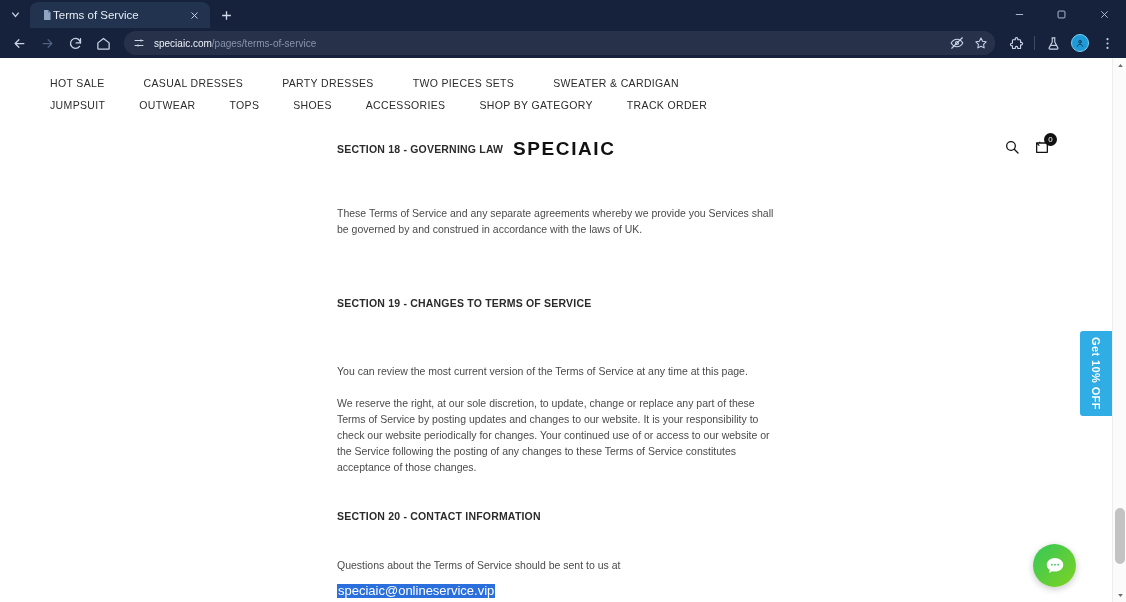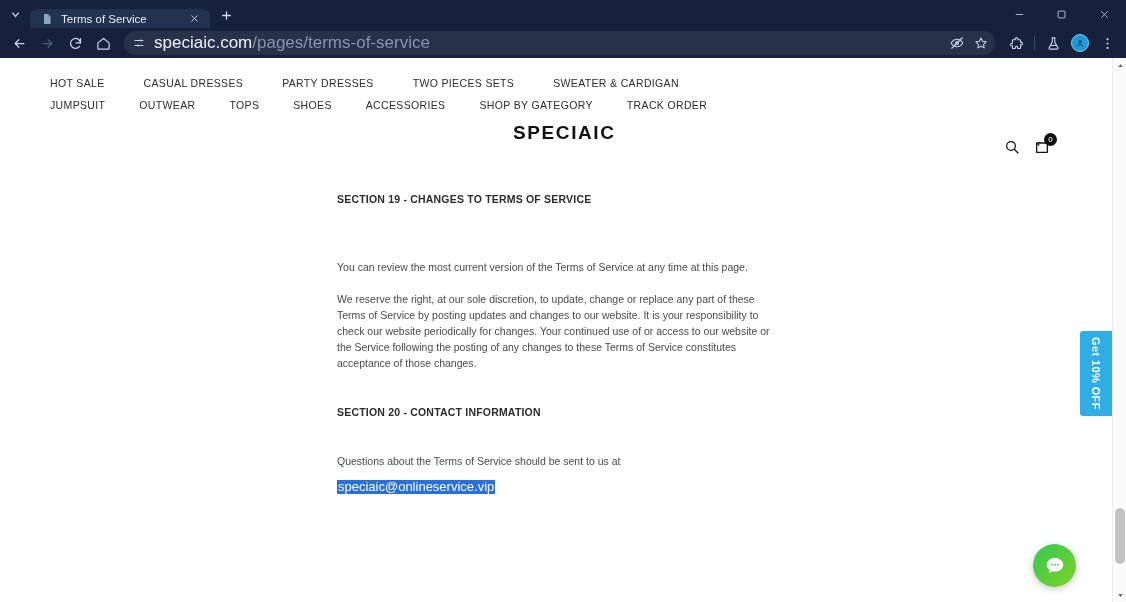--- a/index.html
+++ b/index.html
@@ -27,29 +27,28 @@
   }
   .chev-btn {
     width: 24px; height: 24px;
     border-radius: 50%;
     display: flex; align-items: center; justify-content: center;
     color: #c3cde0;
   }
   .chev-btn svg { width: 11px; height: 11px; }
 
   .tab {
-    height: 19px;
+    height: 26px;
     min-width: 180px;
     max-width: 240px;
     background: #22334f;
     border-radius: 8px 8px 0 0;
     display: flex;
     align-items: center;
     padding: 0 8px 0 10px;
-    gap: 8px;
     position: relative;
   }
   .tab-fav {
     width: 13px; height: 13px;
     flex: none;
     display: flex; align-items: center; justify-content: center;
   }
   .tab-fav svg { width: 12px; height: 12px; }
   .tab-title {
     flex: 1;
@@ -121,21 +120,21 @@
     min-width: 0;
   }
   .omni-icon {
     width: 17px; height: 17px;
     border-radius: 50%;
     display: flex; align-items: center; justify-content: center;
     color: #cdd7e8; flex: none;
   }
   .omni-icon svg { width: 12px; height: 12px; }
   .omni-url {
-    font-size: 17px;
+    font-size: 10px;
     color: #8794ad;
     white-space: nowrap;
     overflow: hidden;
     flex: 1;
     min-width: 0;
   }
   .omni-url b { color: #eef2f8; font-weight: 400; }
 
   .omni-right {
     position: absolute;
@@ -200,21 +199,21 @@
     letter-spacing: .35px;
     white-space: nowrap;
     text-transform: uppercase;
   }
   .navrow.r1 .nav-item { margin-right: 31px; }
   .navrow.r2 .nav-item { margin-right: 26px; }
 
   .logo {
     position: absolute;
     left: 513px;
-    top: 64px;
+    top: 80px;
     font-size: 19px;
     font-weight: bold;
     letter-spacing: 1.6px;
     color: #111;
   }
 
   .hdr-icons {
     position: absolute;
     right: 62px;
     top: 81px;
@@ -492,20 +491,24 @@
                 <path d="M8.5 6V4.2"></path>
                 <path d="M4 6l4 4"></path>
               </svg>
             <span class="cart-badge">0</span>
           </span>
         </div>
       </div>
 
       <div class="content">
 
+        <div class="block-1">
+          <div class="sec-heading" style="margin-top:10px">SECTION 18 - GOVERNING LAW</div>
+          <p class="para" style="margin-top:50px">These Terms of Service and any separate agreements whereby we provide you Services shall be governed by and construed in accordance with the laws of UK.</p>
+        </div>
 
         <div>
           <div class="sec-heading" style="margin-top:60px">SECTION 19 - CHANGES TO TERMS OF SERVICE</div>
           <p class="para" style="margin-top:54px">You can review the most current version of the Terms of Service at any time at this page.</p>
           <p class="para" style="margin-top:16px">We reserve the right, at our sole discretion, to update, change or replace any part of these Terms of Service by posting updates and changes to our website. It is your responsibility to check our website periodically for changes. Your continued use of or access to our website or the Service following the posting of any changes to these Terms of Service constitutes acceptance of those changes.</p>
         </div>
 
         <div>
           <div class="sec-heading" style="margin-top:35px">SECTION 20 - CONTACT INFORMATION</div>
           <p class="para" style="margin-top:35px">Questions about the Terms of Service should be sent to us at</p>

